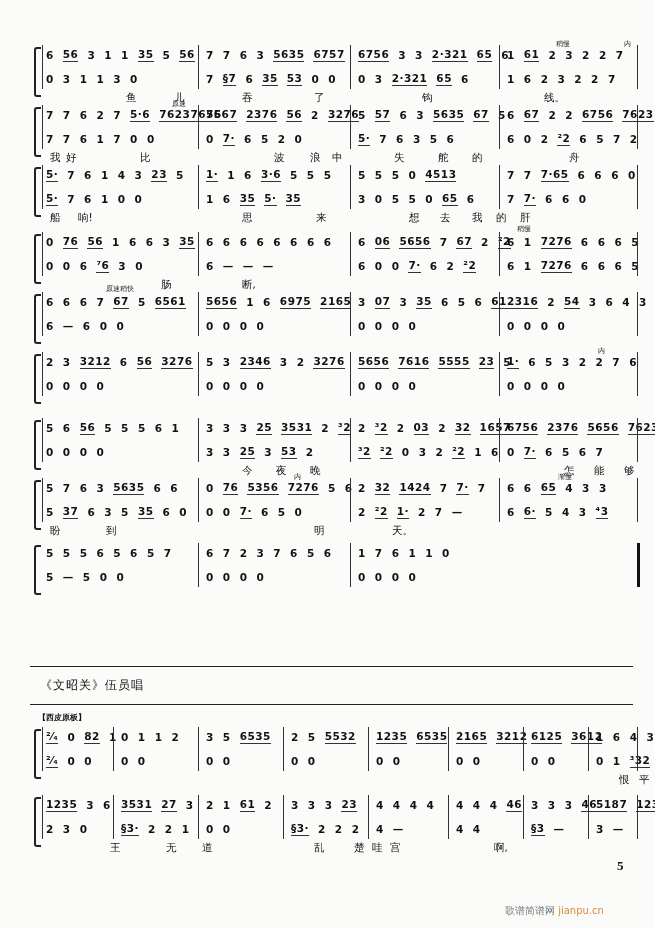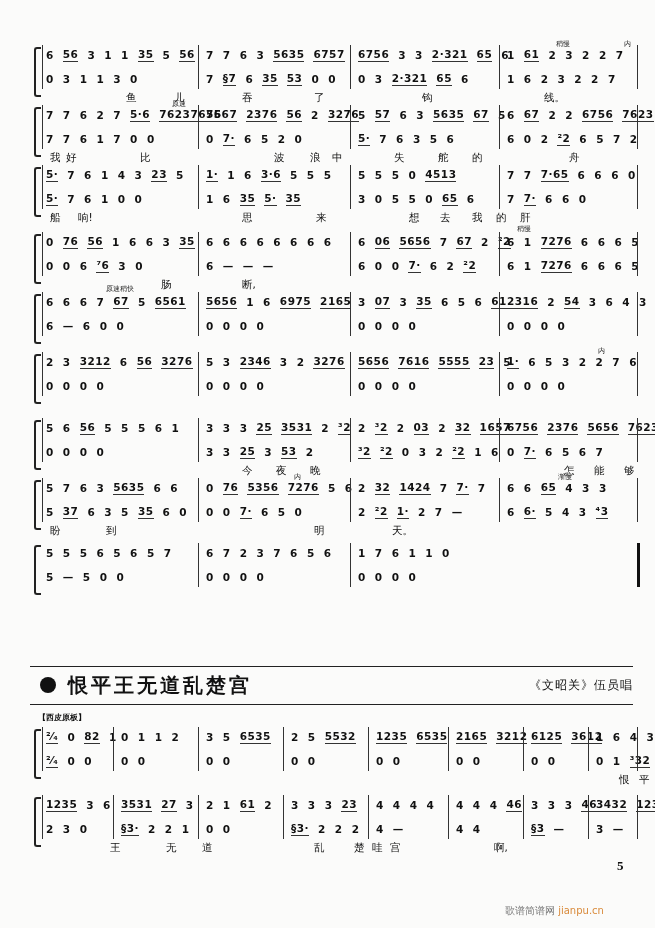--- a/index.html
+++ b/index.html
@@ -896,21 +896,21 @@
           <span class="plain">4</span>
           <span>46</span>
         </div>
         <div class="measure" style="left: 503px;">
           <span class="plain">3</span>
           <span class="plain">3</span>
           <span class="plain">3</span>
           <span>46</span>
         </div>
         <div class="measure" style="left: 568px;">
-          <span>3432</span>
+          <span>5187</span>
           <span>1232</span>
         </div>
       </div>
       <div class="staff" style="top: 24px; left: 0px;">
         <div class="measure" style="left: 18px;">
           <span class="plain">2</span>
           <span class="plain">3</span>
           <span class="plain">0</span>
         </div>
         <div class="measure" style="left: 93px;">
@@ -963,24 +963,20 @@
         <span style="left: 308px;">楚</span>
         <span style="left: 326px;">哇</span>
         <span style="left: 344px;">宫</span>
         <span style="left: 448px;">啊,</span>
       </div>
     </div>
   </div>
 
 <div class="rule" style="top:666px"></div>
 <div class="title-row">
-  <div class="title-left">
-    <div class="dot"></div>
-    <div class="song-title">恨平王无道乱楚宫</div>
-  </div>
   <div class="subtitle">《文昭关》伍员唱</div>
 </div>
 <div class="rule" style="top:704px"></div>
 <div class="section-label">【西皮原板】</div>
 
 <div class="page-num">5</div>
 <div class="watermark">
   <span>歌谱简谱网</span>
   <span class="w2">jianpu.cn</span>
 </div>

